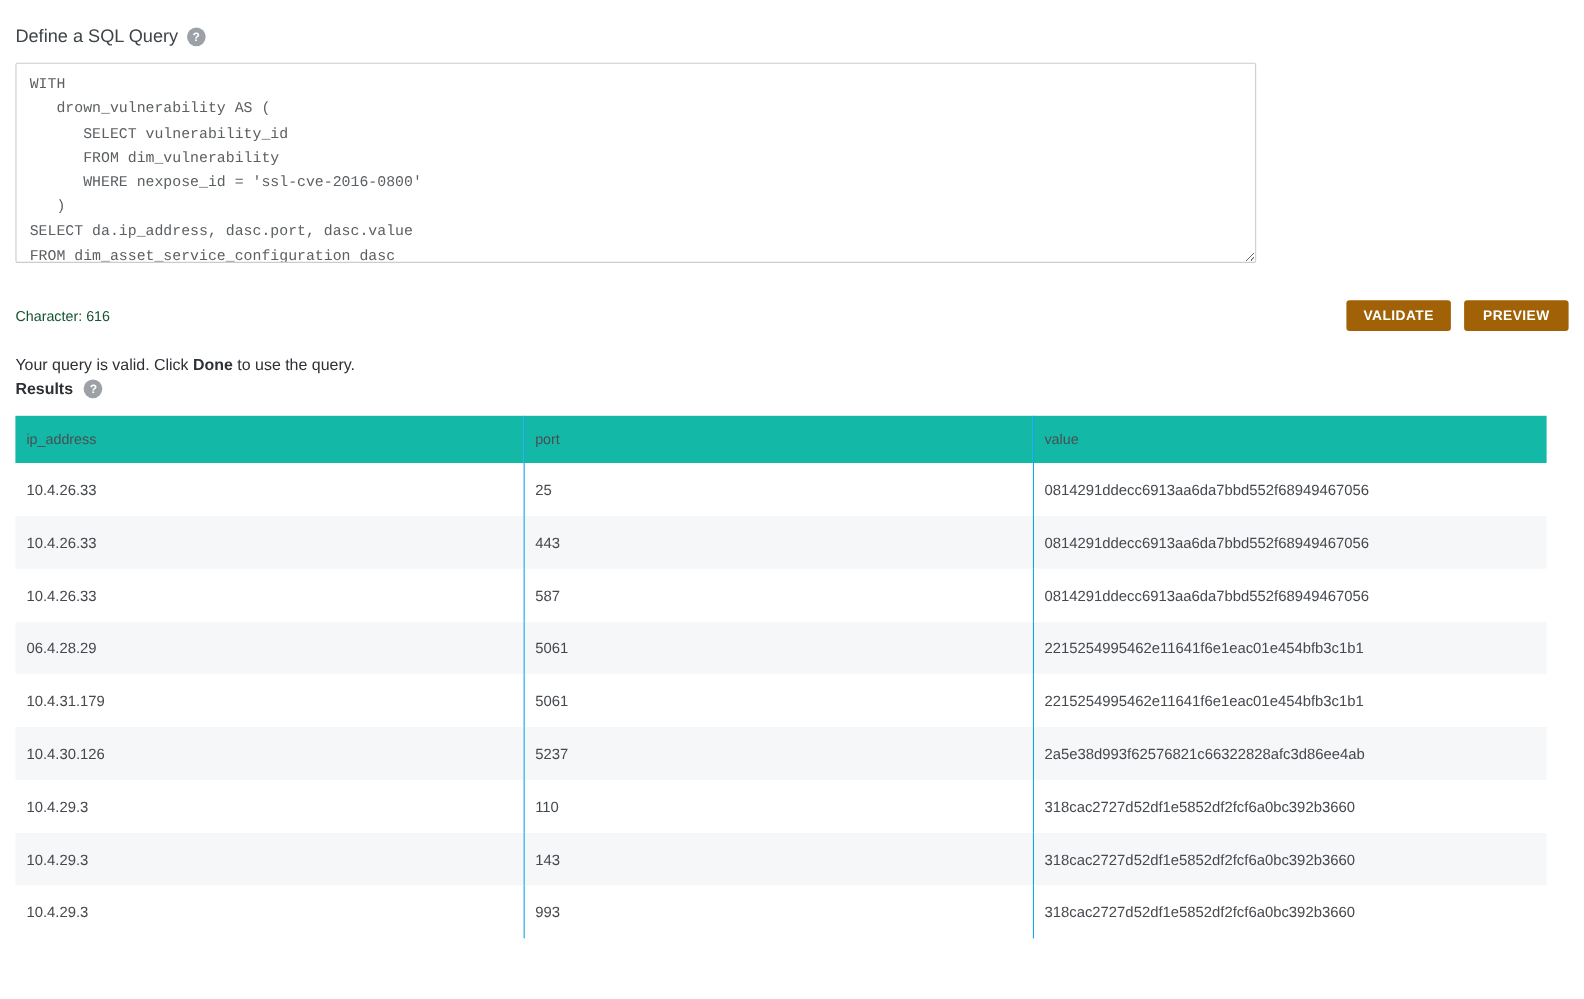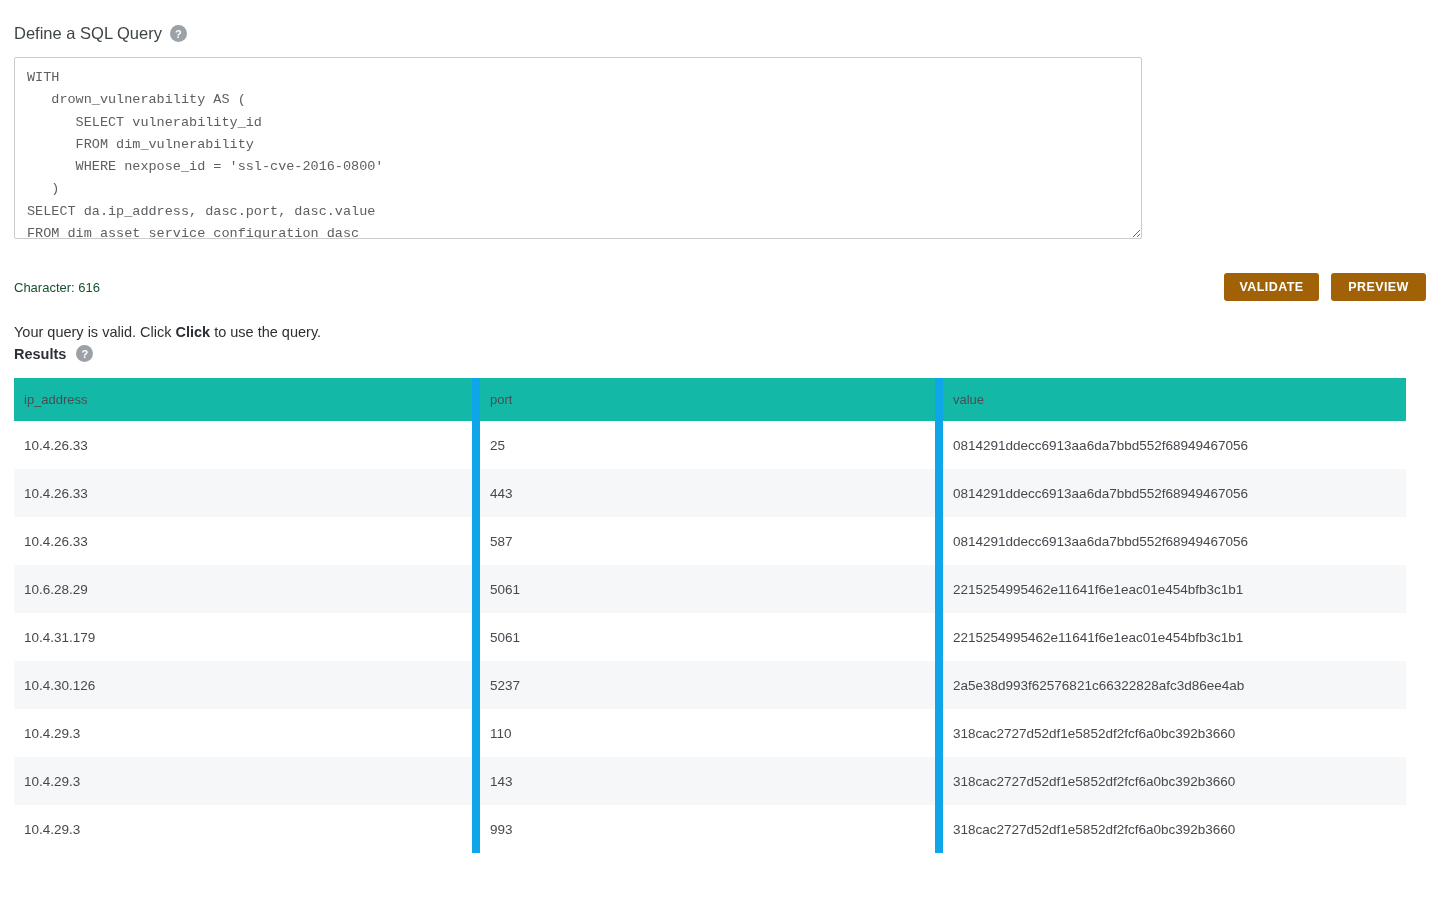--- a/index.html
+++ b/index.html
@@ -100,21 +100,21 @@
   .results-table thead th {
     background: #14b8a6;
     height: 43px;
     text-align: left;
     font-weight: normal;
     font-size: 13px;
     color: #4a4e52;
     padding: 0 8px 0 10px;
   }
   .results-table th + th,
-  .results-table td + td { border-left: 8px solid #0ea5e9; }
+  .results-table td + td { border-left: 1px solid #0ea5e9; }
   .results-table tbody td {
     height: 48px;
     font-size: 13.5px;
     color: #45494e;
     padding: 0 8px 0 10px;
     background: #ffffff;
     white-space: nowrap;
     overflow: hidden;
   }
   .results-table tbody tr:nth-child(even) td { background: #f6f7f9; }
@@ -139,21 +139,21 @@
 FROM dim_asset_service_configuration dasc</textarea>
 
   <div class="meta-row">
     <span class="char-count">Character: 616</span>
     <div class="button-group">
       <button class="btn">VALIDATE</button>
       <button class="btn">PREVIEW</button>
     </div>
   </div>
 
-  <div class="status-message"><span>Your query is valid. Click </span><b>Click</b><span> to use the query.</span></div>
+  <div class="status-message"><span>Your query is valid. Click </span><b>Done</b><span> to use the query.</span></div>
 
   <div class="results-row">
     <span class="results-label">Results</span>
     <span class="help-icon">?</span>
   </div>
 
   <table class="results-table">
     <colgroup>
         <col class="c1">
         <col class="c2">
@@ -180,21 +180,21 @@
   </tr>
 
   <tr>
     <td>10.4.26.33</td>
     <td>587</td>
     <td>0814291ddecc6913aa6da7bbd552f68949467056</td>
   </tr>
 
 
   <tr>
-    <td>10.6.28.29</td>
+    <td>06.4.28.29</td>
     <td>5061</td>
     <td>2215254995462e11641f6e1eac01e454bfb3c1b1</td>
   </tr>
 
   <tr>
     <td>10.4.31.179</td>
     <td>5061</td>
     <td>2215254995462e11641f6e1eac01e454bfb3c1b1</td>
   </tr>
 

